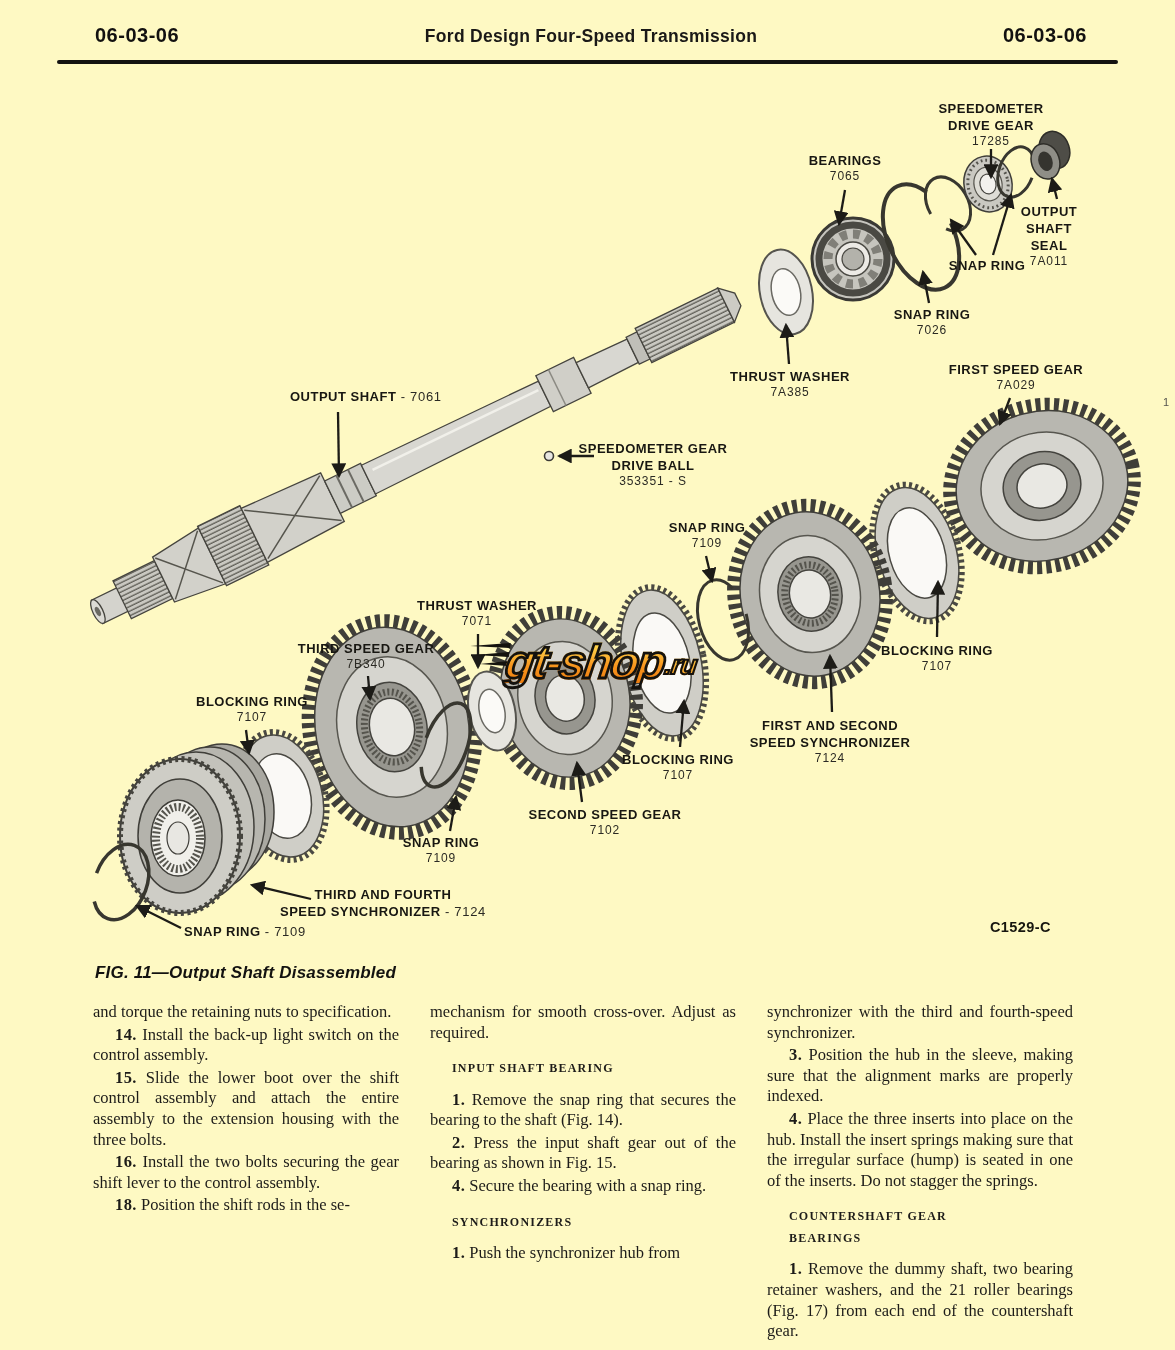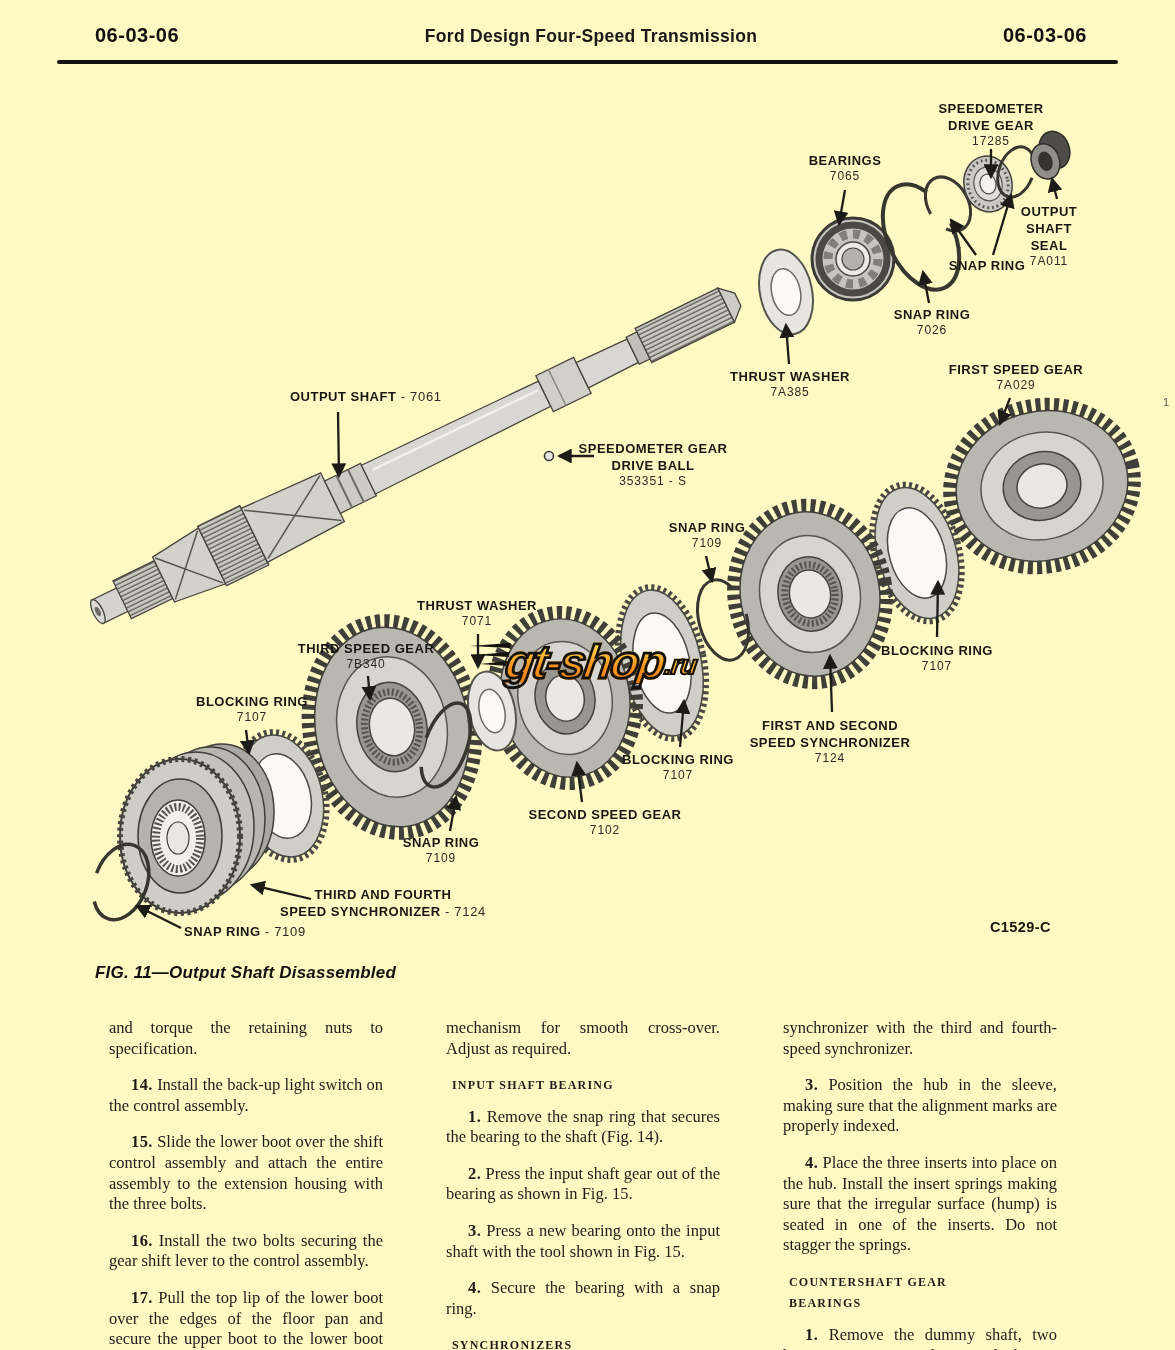--- a/index.html
+++ b/index.html
@@ -28,21 +28,21 @@
   .wm-ru{font-size:27px;font-weight:900;font-style:italic;letter-spacing:-1px;line-height:1;margin-left:1px;
         background:linear-gradient(#ffd24a,#f7941d);-webkit-background-clip:text;background-clip:text;
         color:transparent;-webkit-text-stroke:2.2px #14120e;padding-bottom:4px;}
   
   .caption{position:absolute;left:95px;top:963px;font-style:italic;font-weight:700;font-size:17px;
         letter-spacing:.2px;color:#131210;}
   
   .columns{position:absolute;left:93px;top:1002px;width:1000px;height:348px;display:flex;gap:31px;overflow:hidden;
         font-family:"Liberation Serif",serif;font-size:16.5px;line-height:20.6px;text-align:justify;color:#1d1c19;}
   .col{width:306px;flex:0 0 306px;}
-  .col p{margin:16px;}
+  .col p{margin:0;}
   .col p.num{text-indent:22px;margin-top:2px;}
   .col p b{letter-spacing:.4px;}
   .col h3{font-size:12px;font-weight:700;letter-spacing:1.2px;line-height:21.5px;margin:15px 0 10px 0;padding-left:22px;}
   svg.dsvg{position:absolute;left:0;top:0;z-index:1;}
 </style>
 </head>
 <body>
 
 <div class="page">
 
@@ -303,29 +303,27 @@
   <div class="stray">1</div>
 
   <div class="caption">FIG. 11—Output Shaft Disassembled</div>
 
   <div class="columns" id="columns">
       <div class="col">
         <p>and torque the retaining nuts to specification.</p>
         <p class="num"><b>14.</b> Install the back-up light switch on the control assembly.</p>
         <p class="num"><b>15.</b> Slide the lower boot over the shift control assembly and attach the entire assembly to the extension housing with the three bolts.</p>
         <p class="num"><b>16.</b> Install the two bolts securing the gear shift lever to the control assembly.</p>
-        <p class="num"><b>17.</b> Pull the top lip of the lower boot over the edges of the floor pan and secure the upper boot to the lower boot and floor pan with the four retaining screws.</p>
         <p class="num"><b>18.</b> Position the shift rods in the se-</p>
       </div>
       <div class="col">
         <p>mechanism for smooth cross-over. Adjust as required.</p>
         <h3>INPUT SHAFT BEARING</h3>
         <p class="num"><b>1.</b> Remove the snap ring that secures the bearing to the shaft (Fig. 14).</p>
         <p class="num"><b>2.</b> Press the input shaft gear out of the bearing as shown in Fig. 15.</p>
-        <p class="num"><b>3.</b> Press a new bearing onto the input shaft with the tool shown in Fig. 15.</p>
         <p class="num"><b>4.</b> Secure the bearing with a snap ring.</p>
         <h3>SYNCHRONIZERS</h3>
         <p class="num"><b>1.</b> Push the synchronizer hub from</p>
       </div>
       <div class="col">
         <p>synchronizer with the third and fourth-speed synchronizer.</p>
         <p class="num"><b>3.</b> Position the hub in the sleeve, making sure that the alignment marks are properly indexed.</p>
         <p class="num"><b>4.</b> Place the three inserts into place on the hub. Install the insert springs making sure that the irregular surface (hump) is seated in one of the inserts. Do not stagger the springs.</p>
         <h3>COUNTERSHAFT GEAR<br>BEARINGS</h3>
         <p class="num"><b>1.</b> Remove the dummy shaft, two bearing retainer washers, and the 21 roller bearings (Fig. 17) from each end of the countershaft gear.</p>

